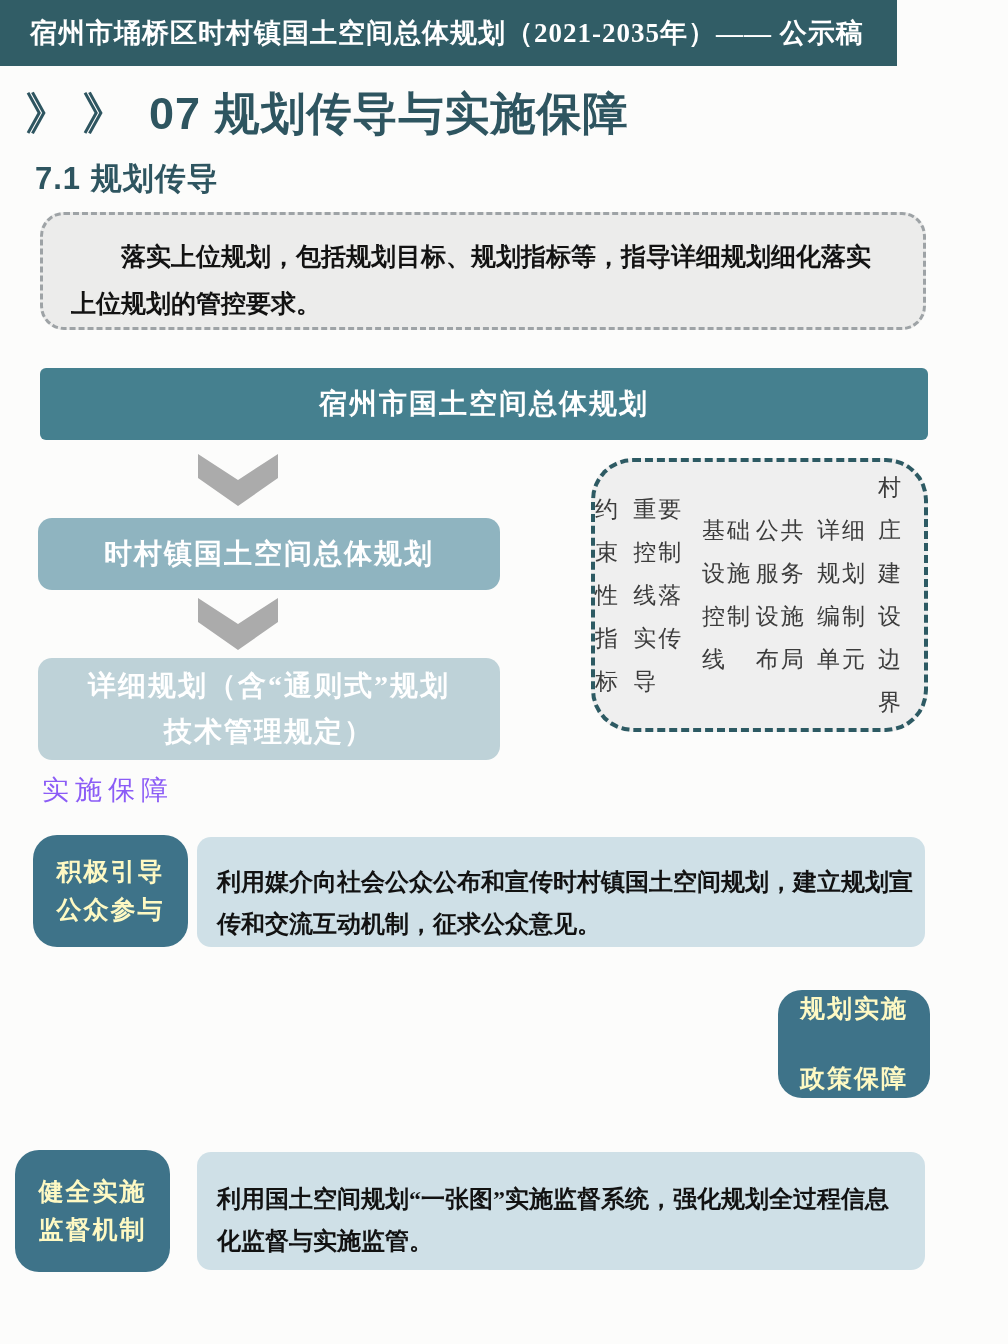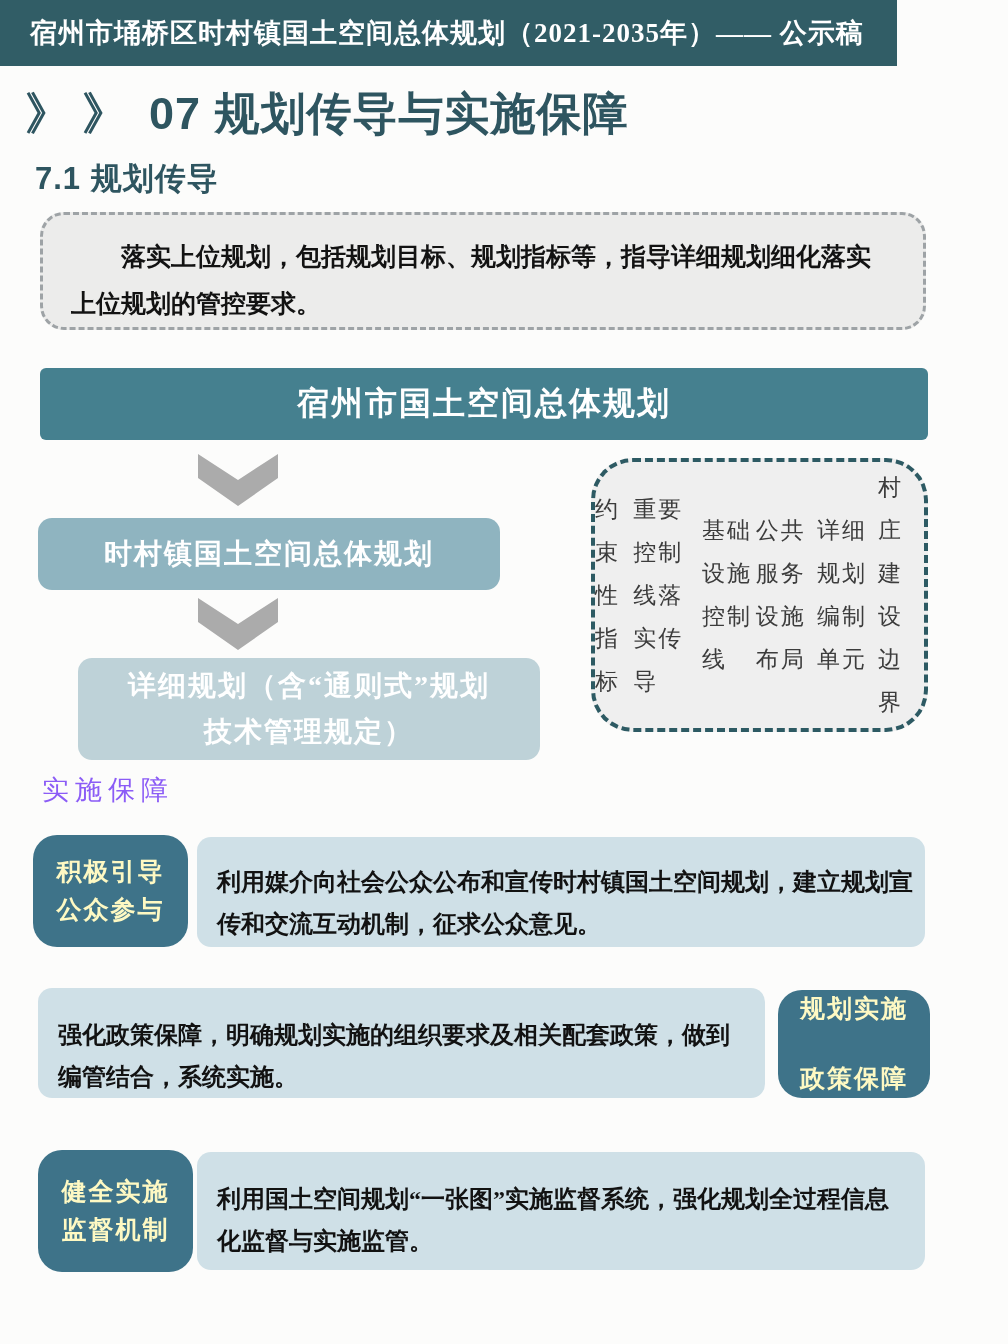--- a/index.html
+++ b/index.html
@@ -37,26 +37,26 @@
     font-size:25px; font-weight:bold; color:#121212;
     line-height:47px; text-indent:2em;
   }
   
   .flow-box {
     position:absolute; color:#ffffff; font-weight:bold;
     display:flex; align-items:center; justify-content:center;
     text-align:center; letter-spacing:2px;
   }
   .flow-level1 { left:40px; top:368px; width:888px; height:72px;
-    background:#45808F; border-radius:6px; font-size:32px; }
+    background:#45808F; border-radius:6px; font-size:28px; }
   .flow-level2 { left:38px; top:518px; width:462px; height:72px;
     background:#8FB4C0; border-radius:14px; font-size:28px; }
   .flow-level3 { left:38px; top:658px; width:462px; height:102px;
     background:#BED2D8; border-radius:14px; font-size:28px;
-    padding:0 40px; box-sizing:border-box; line-height:46px;margin-left:40px; }
+    padding:0 40px; box-sizing:border-box; line-height:46px; }
   .chevron { position:absolute; width:80px; height:52px; }
   .chevron-1 { left:198px; top:454px; }
   .chevron-2 { left:198px; top:598px; }
   
   .transmission-box {
     position:absolute; left:591px; top:458px; width:337px; height:274px;
     background:#EFEFEF; border:4px dashed #2D5A63; border-radius:42px;
     box-sizing:border-box;
     display:flex; justify-content:center; align-items:center;
     font-size:23px; color:#3C3C3C; line-height:43px; letter-spacing:2px;
@@ -74,21 +74,21 @@
   }
   .row-body {
     position:absolute; background:#CFE0E7; border-radius:14px;
     font-size:24px; font-weight:bold; color:#121212;
     line-height:42px; box-sizing:border-box;
   }
   .label-1 { left:33px;  top:835px;  width:155px; height:112px; }
   .body-1  { left:197px; top:837px;  width:728px; height:110px; padding:24px 8px 0 20px; }
   .body-2  { left:38px;  top:988px;  width:727px; height:110px; padding:26px 30px 0 20px; }
   .label-2 { left:778px; top:990px;  width:152px; height:108px;justify-content:space-between; }
-  .label-3 { left:38px;  top:1150px; width:155px; height:122px; }
+  .label-3 { left:15px;  top:1150px; width:155px; height:122px; }
   .body-3  { left:197px; top:1152px; width:728px; height:118px; padding:26px 26px 0 20px; }
 </style>
 </head>
 <body>
 
 <div class="page">
 
   <div class="header-bar">
     <span>宿州市埇桥区时村镇国土空间总体规划（2021-2035年）—— 公示稿</span>
   </div>
@@ -136,23 +136,20 @@
   <div class="sub-heading-2">实施保障</div>
 
   <div class="row-label label-1">
     <span>积极引导</span>
     <span>公众参与</span>
   </div>
   <div class="row-body body-1">
     <span>利用媒介向社会公众公布和宣传时村镇国土空间规划，建立规划宣传和交流互动机制，征求公众意见。</span>
   </div>
 
-  <div class="row-body body-2">
-    <span>强化政策保障，明确规划实施的组织要求及相关配套政策，做到编管结合，系统实施。</span>
-  </div>
   <div class="row-label label-2">
     <span>规划实施</span>
     <span>政策保障</span>
   </div>
 
   <div class="row-label label-3">
     <span>健全实施</span>
     <span>监督机制</span>
   </div>
   <div class="row-body body-3">

